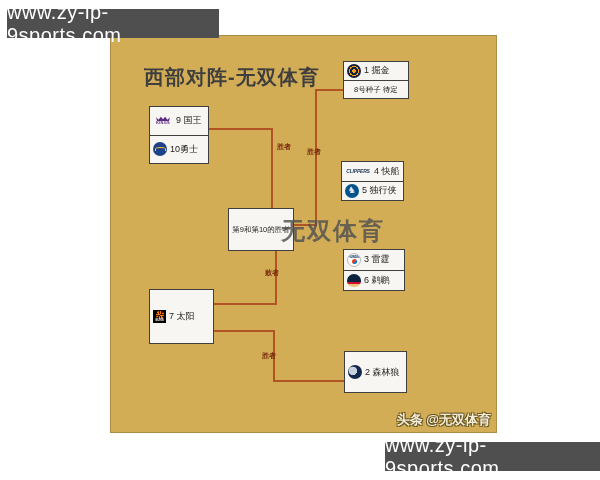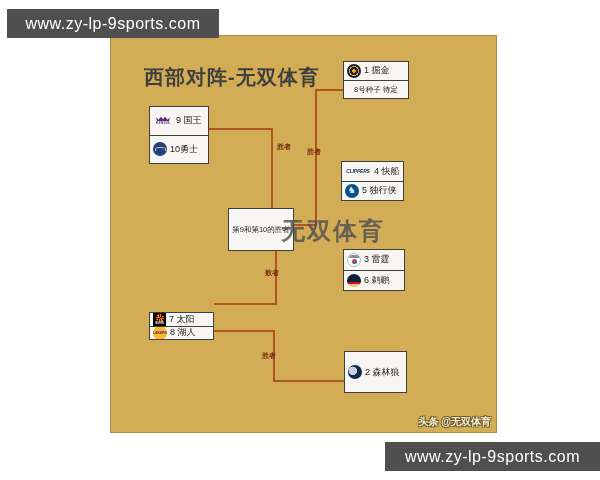--- a/index.html
+++ b/index.html
@@ -1,53 +1,53 @@
 <!DOCTYPE html>
 <html><head>
 <meta charset="utf-8">
 <style>
   html,body{margin:0;padding:0;background:#fff;}
   .page{position:relative;width:600px;height:480px;background:#ffffff;overflow:hidden;
         font-family:"Liberation Sans","DejaVu Sans",sans-serif;}
 
   
   .banner{position:absolute;background:#4f4f4f;color:#fff;display:flex;align-items:center;
-          justify-content:center;font-size:16px;letter-spacing:.5px;}
+          justify-content:center;font-size:20px;letter-spacing:.5px;}
   .banner-top{left:7px;top:9px;width:212px;height:29px;z-index:30;}
   .banner-bottom{left:385px;top:442px;width:215px;height:29px;z-index:30;}
 
   
   .panel{position:absolute;left:110px;top:35px;width:387px;height:398px;background:#d2ad56;
          border:1px solid rgba(0,0,0,.18);box-sizing:border-box;padding-left:24px;}
 
   .panel-title{position:absolute;left:33px;top:28px;font-size:20px;font-weight:700;
                color:#3e3e3e;letter-spacing:1px;}
 
   .center-watermark{position:absolute;left:170px;top:179px;font-size:24px;font-weight:600;
                     color:rgba(80,80,80,.82);letter-spacing:2px;z-index:20;white-space:nowrap;}
-  .credit-watermark{position:absolute;right:5px;bottom:3px;font-size:10px;font-weight:700;
+  .credit-watermark{position:absolute;right:5px;bottom:3px;font-size:13px;font-weight:700;
                     color:#f3ecd6;text-shadow:1px 1px 0 #6b5a26,-1px -1px 0 #6b5a26,
                     1px -1px 0 #6b5a26,-1px 1px 0 #6b5a26;z-index:20;}
 
   
   .bracket-box{position:absolute;background:#f8f6f2;border:1px solid #3f3f3f;
                display:flex;flex-direction:column;z-index:10;box-sizing:border-box;}
   .bracket-row{flex:1;display:flex;align-items:center;gap:3px;padding:0 2px 0 3px;
                font-size:9px;color:#222;white-space:nowrap;overflow:hidden;}
   .bracket-row + .bracket-row{border-top:1px solid #3f3f3f;}
   .bracket-row.centered{justify-content:center;padding:0 1px;}
   .row-label{line-height:1;}
   .small-text{font-size:7.5px;}
 
   .box-nuggets   {left:232px;top:25px; width:66px;height:38px;}
   .box-kings     {left:38px; top:70px; width:60px;height:58px;}
   .box-clippers  {left:230px;top:125px;width:63px;height:40px;}
   .box-center    {left:117px;top:172px;width:66px;height:43px;}
   .box-thunder   {left:232px;top:213px;width:62px;height:42px;}
-  .box-suns      {left:38px; top:276px;width:65px;height:28px;}
+  .box-suns      {left:38px; top:253px;width:65px;height:55px;}
   .box-twolves   {left:233px;top:315px;width:63px;height:42px;}
 
   
   .line{position:absolute;background:#b05424;z-index:5;}
   .conn-label{position:absolute;font-size:7px;font-weight:700;color:#7c2d0e;z-index:6;
               line-height:1;white-space:nowrap;}
 
   
   .logo{flex:none;display:flex;align-items:center;justify-content:center;overflow:hidden;}
   .logo-nuggets{width:14px;height:14px;border-radius:50%;
@@ -169,24 +169,20 @@
     </div>
 
     <div class="bracket-box box-suns">
       <div class="bracket-row">
         <span class="logo logo-suns">
           <span class="suns-ball"></span>
           <span class="suns-word">SUNS</span>
         </span>
         <span class="row-label">7 太阳</span>
       </div>
-      <div class="bracket-row">
-        <span class="logo logo-lakers">LAKERS</span>
-        <span class="row-label">8 湖人</span>
-      </div>
     </div>
 
     <div class="bracket-box box-twolves">
       <div class="bracket-row">
         <span class="logo logo-twolves"></span>
         <span class="row-label">2 森林狼</span>
       </div>
     </div>
 
     <div class="center-watermark">无双体育</div>

